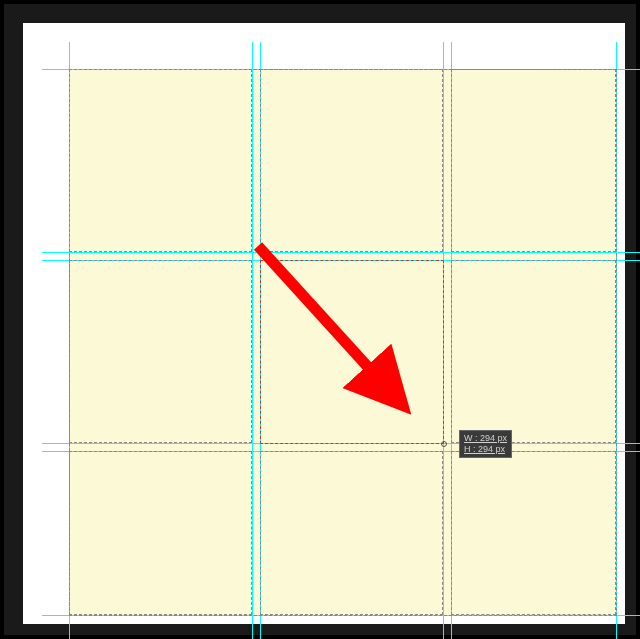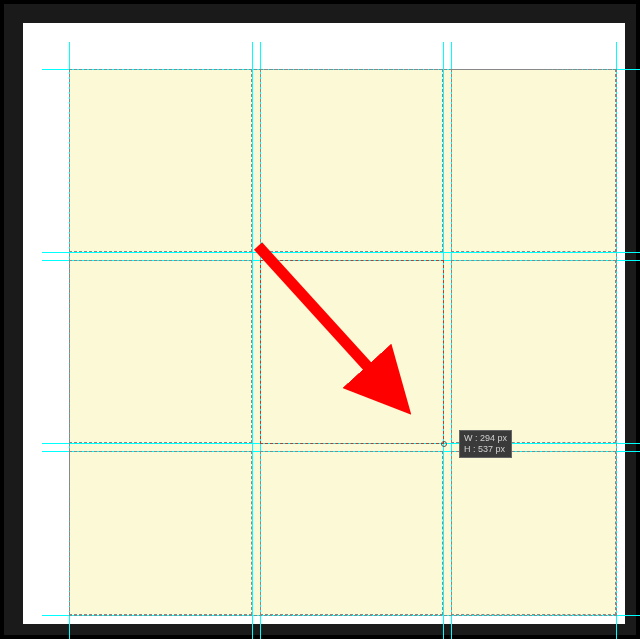--- a/index.html
+++ b/index.html
@@ -68,20 +68,21 @@
     }
     .tooltip {
       position: absolute;
       background: #3a3a3a;
       color: #d0d0d0;
       border: 1px solid #666;
       font-size: 9px;
       line-height: 11px;
       padding: 2px 4px;
       white-space: nowrap;
+      text-decoration: underline;
     }
     .cursor-dot {
       position: absolute;
       width: 6px;
       height: 6px;
       border: 1px solid #555;
       border-radius: 50%;
       background: transparent;
     }
     .arrow-svg {
@@ -125,21 +126,21 @@
     <div class="sel-cell" style="top:428px;left:46px;width:183px;height:164px"></div>
     <div class="sel-cell" style="top:428px;left:237px;width:183px;height:164px"></div>
     <div class="sel-cell" style="top:428px;left:428px;width:165px;height:164px"></div>
 
     <div class="sel-active" style="top:237px;left:237px;width:184px;height:184px"></div>
 
     <div class="cursor-dot" style="top:418px;left:418px"></div>
 
     <div class="tooltip" style="top:407px;left:436px">
       <div>W : 294 px</div>
-      <div>H : 537 px</div>
+      <div>H : 294 px</div>
     </div>
 
   </div>
 </div>
 
 <svg class="arrow-svg" viewBox="0 0 640 639">
   <defs>
     <marker id="arrowhead" markerWidth="6" markerHeight="6" refX="4.2" refY="3" orient="auto">
       <polygon points="0 0, 6 3, 0 6" fill="#ff0000"></polygon>
     </marker>

